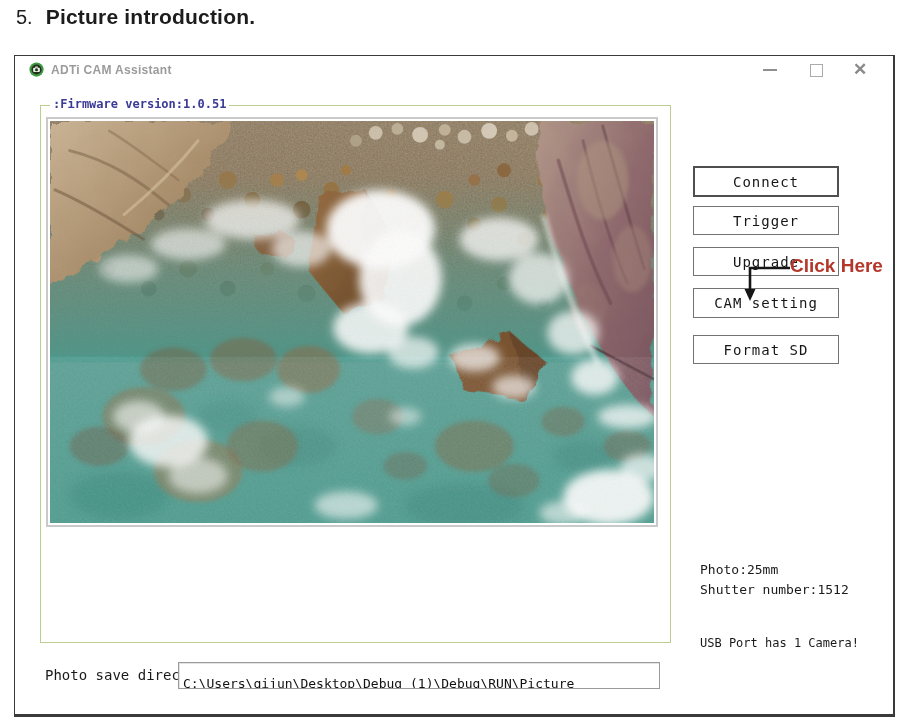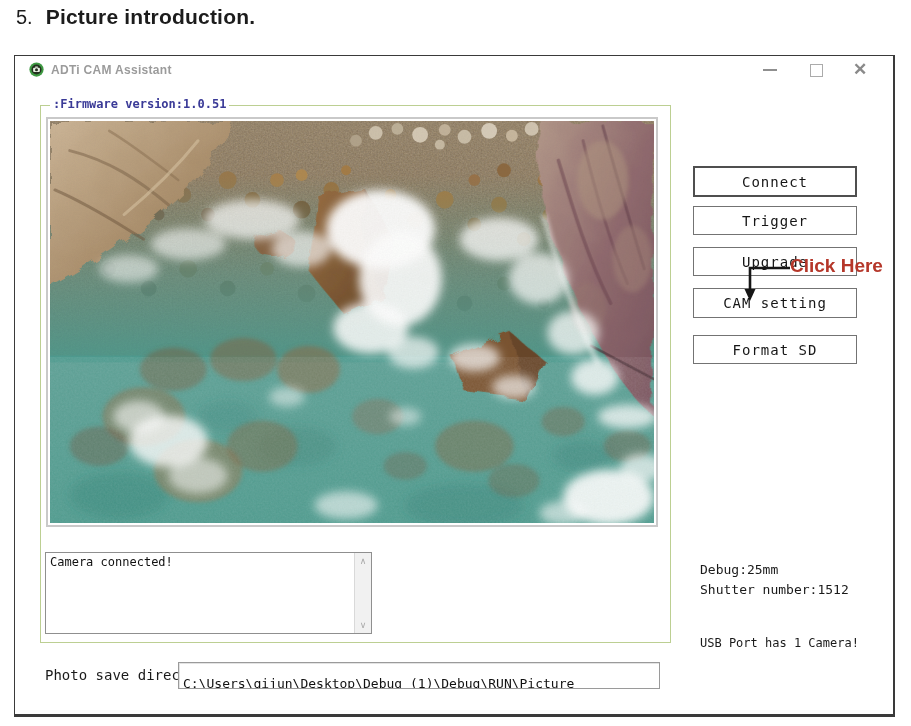--- a/index.html
+++ b/index.html
@@ -33,21 +33,21 @@
 
   
   #logbox{left:4px;top:446px;width:327px;height:82px;box-sizing:border-box;
     border:1px solid #8f8f8f;background:#fff;}
   #log-text{left:4px;top:2px;font-family:"DejaVu Sans Mono",monospace;font-size:12px;color:#111;}
   #log-scroll{right:0;top:0;width:17px;height:100%;background:#f1f1f1;border-left:1px solid #d9d9d9;box-sizing:border-box;}
   #log-scroll .arr{position:absolute;left:0;width:100%;text-align:center;color:#a9a9a9;font-size:9px;line-height:14px;}
   #log-scroll .up{top:1px;} #log-scroll .dn{bottom:1px;}
 
   
-  .btn{left:678px;width:164px;height:29px;box-sizing:border-box;background:#fff;
+  .btn{left:678px;width:146px;height:29px;box-sizing:border-box;background:#fff;
     border:1px solid #737373;display:flex;align-items:center;justify-content:center;
     font-family:"DejaVu Sans Mono",monospace;font-size:14px;color:#161616;
     letter-spacing:1px;white-space:nowrap;cursor:default;}
   #b0{top:110px;height:31px;border:2px solid #4f4f4f;}
   #b1{top:150px;} #b2{top:191px;} #b3{top:232px;height:30px;}
   #b4{top:279px;} #b5{top:321px;} #b6{top:370px;left:676px;width:152px;}
 
   
   #click-here{left:790px;top:255px;font-size:19px;font-weight:600;color:#b5372a;white-space:nowrap;}
   #arrow-svg{left:742px;top:258px;}
@@ -295,36 +295,29 @@
           <ellipse cx="600" cy="352" rx="22" ry="14" fill-opacity=".7"></ellipse>
           <ellipse cx="520" cy="398" rx="24" ry="12" fill-opacity=".6"></ellipse>
           <ellipse cx="585" cy="300" rx="30" ry="12" fill-opacity=".75"></ellipse>
         </g>
 
         <rect x="0" y="240" width="612" height="168" filter="url(#fw)" opacity=".14"></rect>
         <rect x="0" y="0" width="612" height="408" filter="url(#fd)" opacity=".05"></rect>
       </svg>
     </div>
 
-    <div class="abs" id="logbox">
-      <div class="abs" id="log-text">Camera connected!</div>
-      <div class="abs" id="log-scroll">
-        <div class="arr up">∧</div>
-        <div class="arr dn">∨</div>
-      </div>
-    </div>
   </div>
 
   <div class="abs btn" id="b0">Connect</div>
   <div class="abs btn" id="b1">Trigger</div>
   <div class="abs btn" id="b2">Upgrade</div>
   <div class="abs btn" id="b3">CAM setting</div>
   <div class="abs btn" id="b4">Format SD</div>
 
-  <div class="abs mono" id="focal">Debug:25mm</div>
+  <div class="abs mono" id="focal">Photo:25mm</div>
   <div class="abs mono" id="shutter">Shutter number:1512</div>
   <div class="abs mono" id="usb">USB Port has 1 Camera!</div>
 
   <div class="abs mono" id="save-label">Photo save directo</div>
   <div class="abs" id="save-input">C:\Users\qijun\Desktop\Debug (1)\Debug\RUN\Picture</div>
 </div>
 
 <svg class="abs" id="arrow-svg" width="60" height="48">
   <path d="M48,10 L8,10 L8,33" fill="none" stroke="#161616" stroke-width="2.6"></path>
   <polygon points="2.5,31 13.5,31 8,43" fill="#161616"></polygon>

